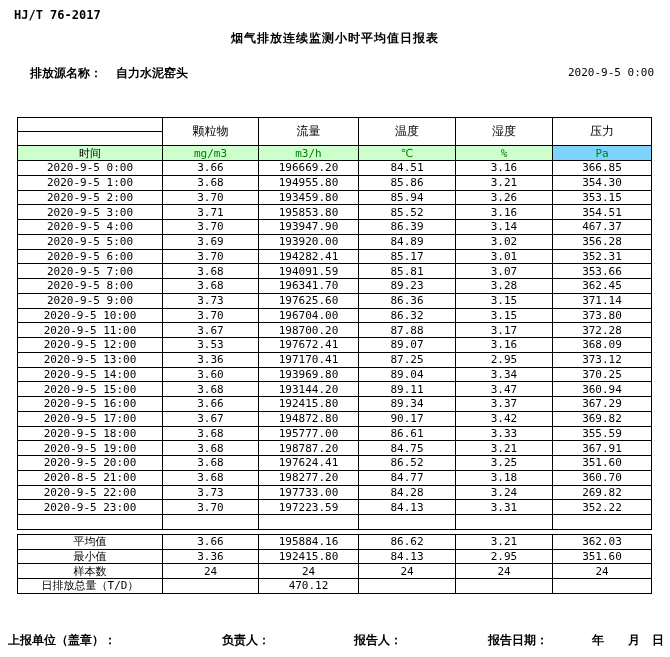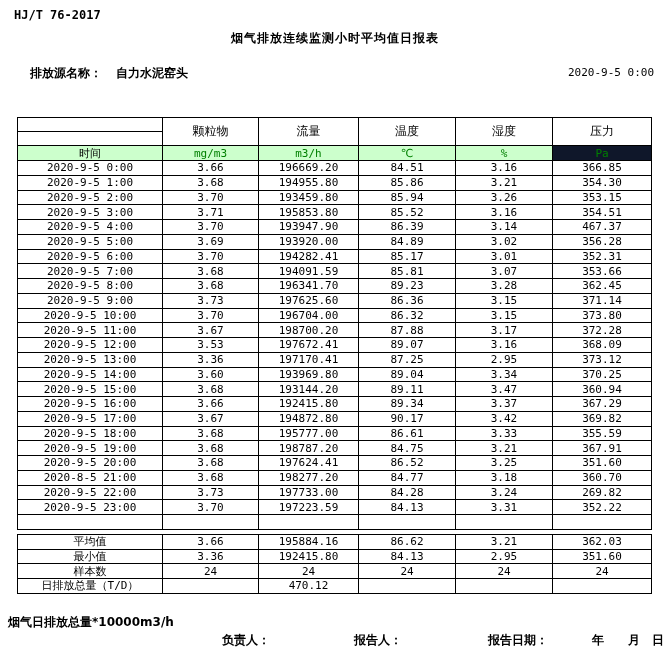--- a/index.html
+++ b/index.html
@@ -84,21 +84,21 @@
         </tr>
         <tr class="hrow">
           <td></td>
         </tr>
         <tr class="units">
           <td class="time-h" style="background: rgb(204, 255, 204);">时间</td>
           <td class="unit" style="background: rgb(204, 255, 204); color: rgb(0, 128, 0);">mg/m3</td>
           <td class="unit" style="background: rgb(204, 255, 204); color: rgb(0, 128, 0);">m3/h</td>
           <td class="unit" style="background: rgb(204, 255, 204); color: rgb(0, 128, 0);">℃</td>
           <td class="unit" style="background: rgb(204, 255, 204); color: rgb(0, 128, 0);">%</td>
-          <td class="unit" style="background: #0f172a; color: rgb(0, 128, 0);">Pa</td>
+          <td class="unit" style="background: #7dd3fc; color: rgb(0, 128, 0);">Pa</td>
         </tr>
       </tbody>
       <tbody>
           <tr>
             <td class="time-cell">2020-9-5 0:00</td>
             <td>3.66</td>
             <td>196669.20</td>
             <td>84.51</td>
             <td>3.16</td>
             <td>366.85</td>
@@ -339,23 +339,23 @@
             <td></td>
             <td>470.12</td>
             <td></td>
             <td></td>
             <td></td>
           </tr>
         </tbody>
     </table>
   </div>
 
-  <div class="foot-note">烟气日排放总量*10000m3/h</div>
 
   <div class="sign-line">
+    <span class="lbl-unit">上报单位（盖章）：</span>
     <span class="lbl-resp">负责人：</span>
     <span class="lbl-reporter">报告人：</span>
     <span class="lbl-date">报告日期：</span>
     <span class="lbl-year">年</span>
     <span class="lbl-month">月</span>
     <span class="lbl-day">日</span>
   </div>
 
 </div>
 

